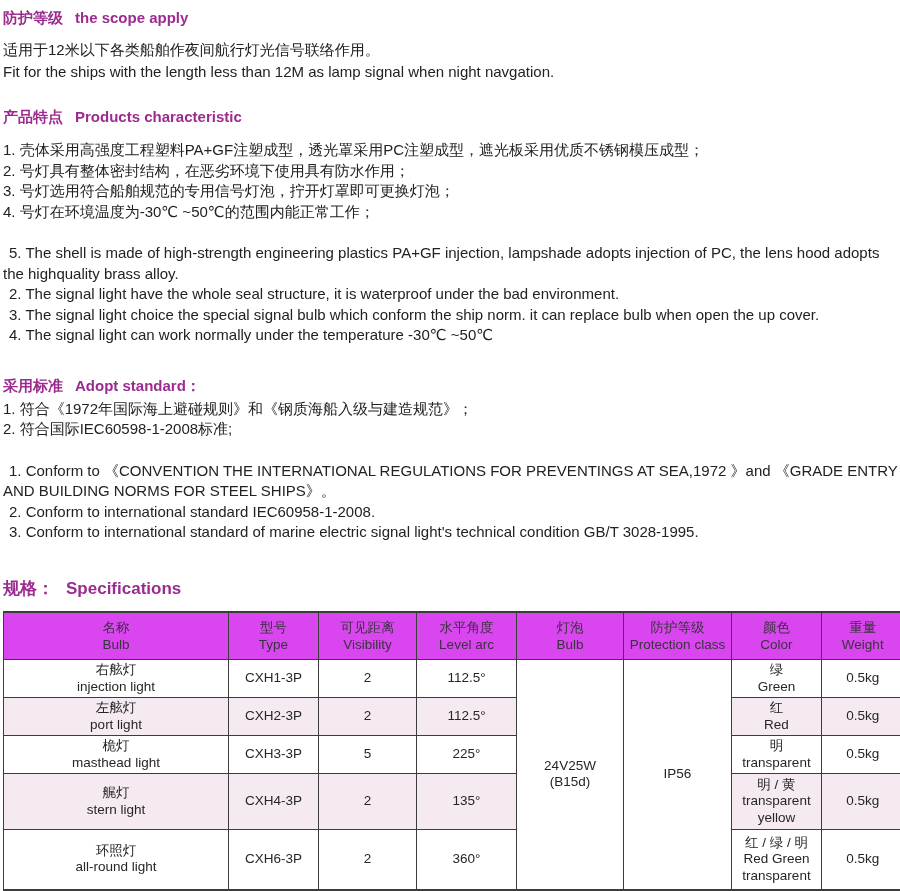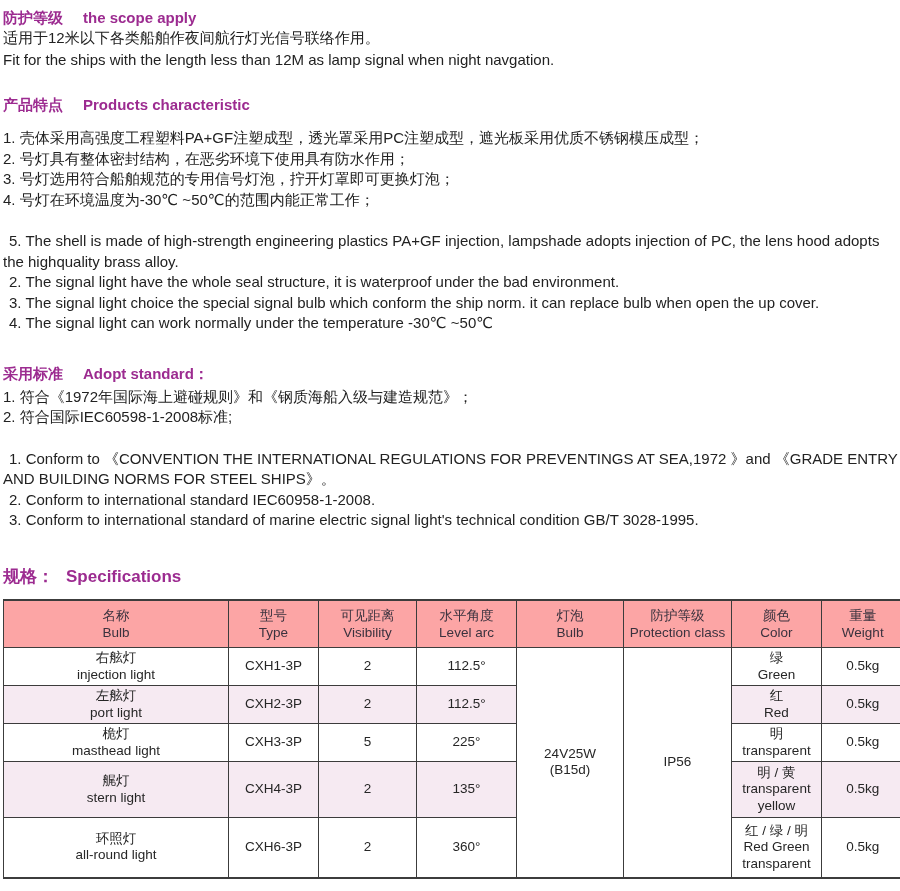--- a/index.html
+++ b/index.html
@@ -12,25 +12,25 @@
     overflow: hidden;
   }
   .doc { padding: 9px 0 0 3px; }
 
   .sec-h {
     color: #9c2b90;
     font-weight: bold;
     font-size: 15px;
     line-height: 18px;
   }
-  .sec-h .h-en { margin-left: 20px; }
+  .sec-h .h-en { margin-left: 12px; }
   .sec-h.tight .h-en { margin-left: 12px; }
   .sec-h.big { font-size: 17px; line-height: 20px; }
 
-  .zh-line { font-size: 15px; line-height: 22px; }
+  .zh-line { font-size: 15px; line-height: 22px; margin-top: 12px; }
   .en-line { font-size: 15px; line-height: 22px; }
 
   .list { margin-top: 14px; }
   .list .li { font-size: 15px; line-height: 20.5px; }
   .list.en-list { margin-top: 21px; }
   .list.en-list .li { text-indent: 6px; }
 
   .gap-a { height: 25px; }
   .gap-c { height: 31px; }
   .gap-d { height: 36px; }
@@ -46,21 +46,21 @@
   table.spec th, table.spec td {
     border: 1px solid #3c3c3c;
     text-align: center;
     vertical-align: middle;
     padding: 2px 1px;
     font-weight: normal;
     overflow: hidden;
   }
   table.spec th:last-child, table.spec td:last-child { border-right: none; }
   table.spec thead th {
-    background: #fca5a5;
+    background: #d946ef;
     font-size: 13.5px;
     line-height: 17px;
     color: #3a323e;
     height: 48px;
   }
   table.spec tbody td {
     font-size: 13.5px;
     line-height: 16.5px;
     color: #262626;
     background: #ffffff;

